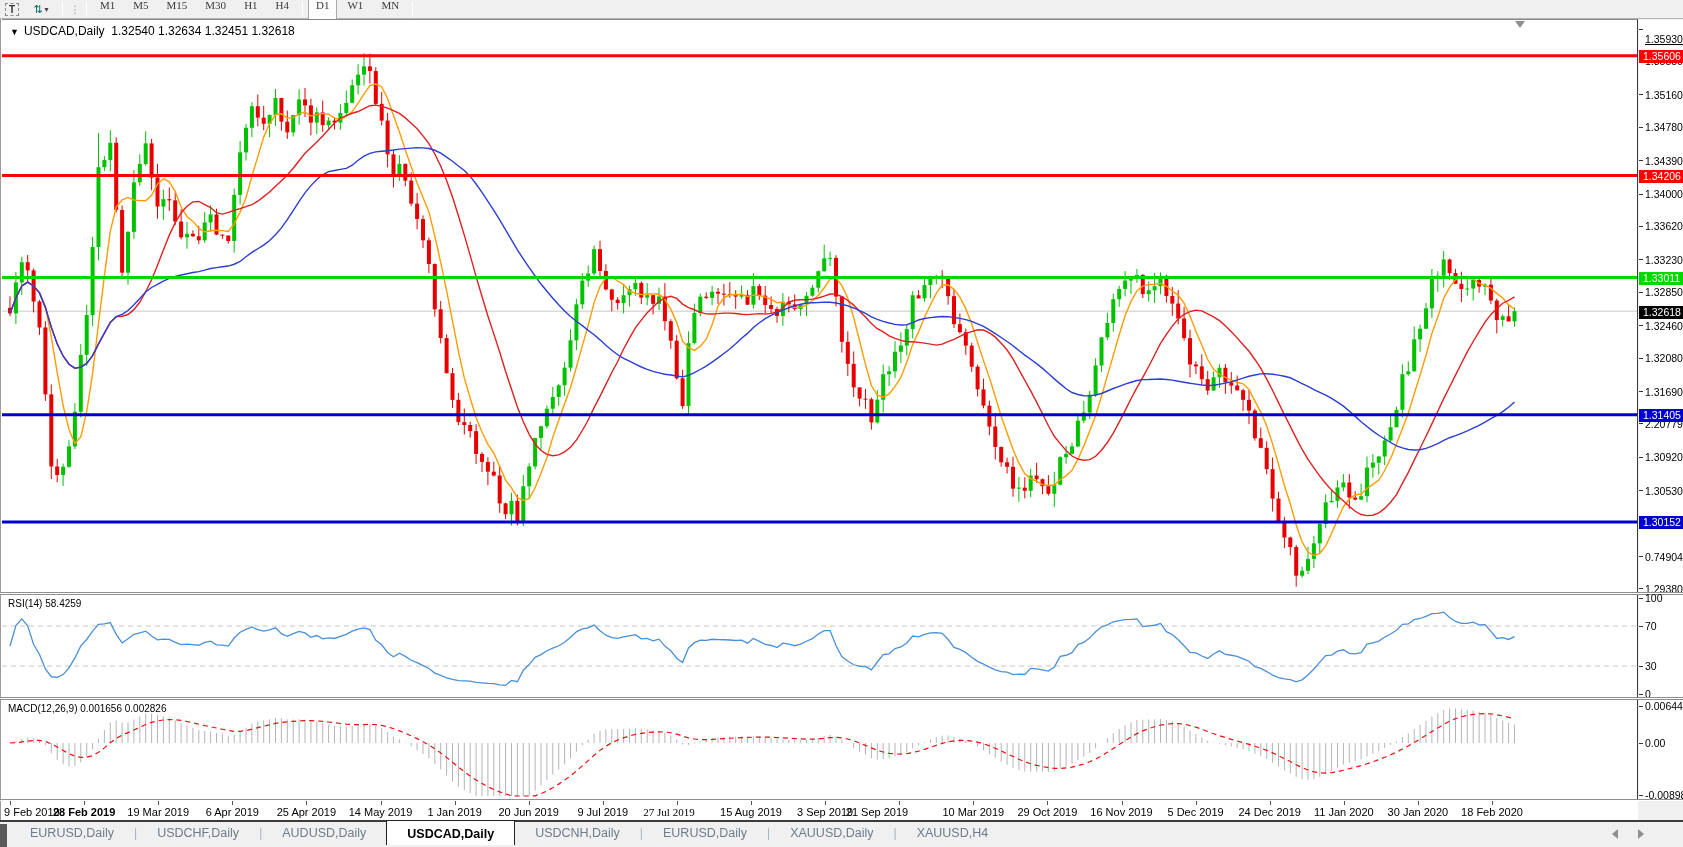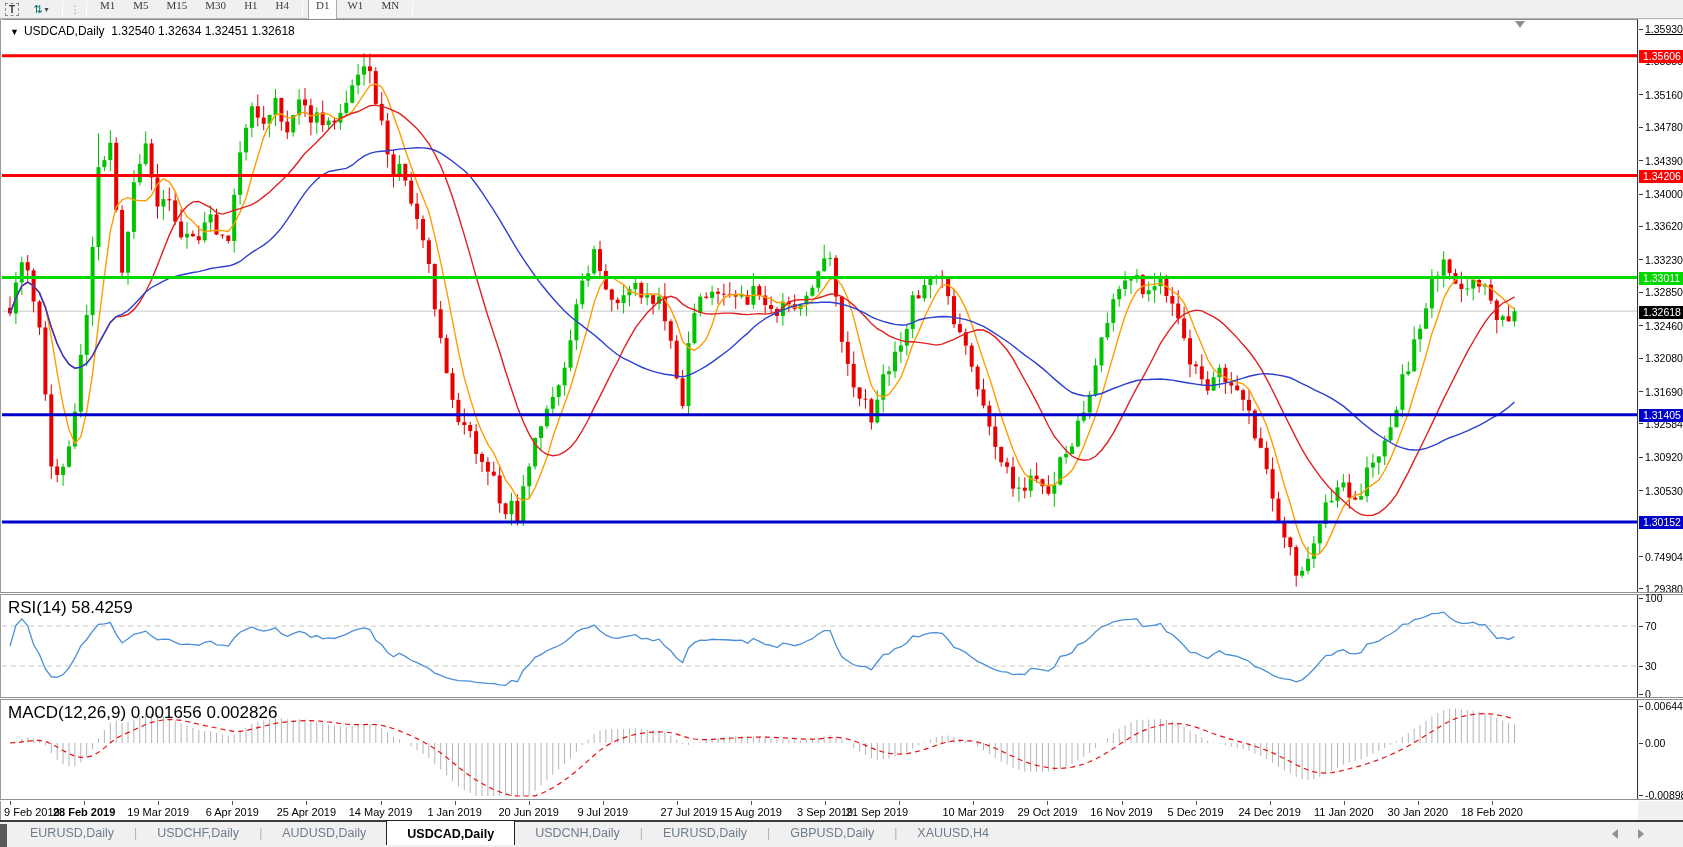--- a/index.html
+++ b/index.html
@@ -35,21 +35,21 @@
   #axis-main { top:20px;  height:572px; }
   #axis-rsi  { top:595px; height:102px; }
   #axis-macd { top:700px; height:99px; }
   .tick-label { position:absolute; left:6px; white-space:nowrap; }
   .tick-dash  { position:absolute; left:0; width:4px; height:1px; background:#333; }
   .badge { position:absolute; left:0; width:44px; height:13px; line-height:13px; font-size:10.5px;
            color:#fff; padding-left:4px; white-space:nowrap; }
 
   #chart-title { position:absolute; left:10px; top:24px; font-size:12px; color:#000; z-index:5; }
   #chart-title .dd { font-size:9px; margin-right:5px; }
-  .ind-label { position:absolute; left:8px; font-size:17px; color:#000; z-index:5; }
+  .ind-label { position:absolute; left:8px; font-size:10px; color:#000; z-index:5; }
 
   #shift-marker { position:absolute; top:21px; width:0; height:0; z-index:4;
                   border-left:5px solid transparent; border-right:5px solid transparent; border-top:7px solid #8f8f8f; }
 
   
   #date-row { position:absolute; left:2px; top:801px; width:1636px; height:19px; background:#fff; }
   .date-tick { position:absolute; top:0; width:1px; height:4px; background:#555; }
   .date-label { position:absolute; top:5px; font-size:11px; color:#000; white-space:nowrap; }
 
   
@@ -622,21 +622,21 @@
         <line x1="0" y1="394.8694000000001" x2="1635" y2="394.8694000000001" stroke="#0000cc" stroke-width="3"></line>
         <line x1="0" y1="501.9958879999995" x2="1635" y2="501.9958879999995" stroke="#0000cc" stroke-width="3"></line>
       </svg>
   </div>
   <div id="chart-title">
     <span class="dd">▼</span><span>USDCAD,Daily</span>&nbsp;&nbsp;<span>1.32540 1.32634 1.32451 1.32618</span>
   </div>
   <div id="shift-marker" style="left:1515px;"></div>
   <div id="axis-main" class="axis-col">
       <div class="tick-dash" style="top: 8.5px;"></div>
-      <div class="tick-label" style="top: 3px; text-decoration: underline;">1.35930</div>
+      <div class="tick-label" style="top: 13px; text-decoration: underline;">1.35930</div>
       <div class="tick-dash" style="top: 40.9885px;"></div>
       <div class="tick-label" style="top: 35.4885px;">1.35550</div>
       <div class="tick-dash" style="top: 74.3319px;"></div>
       <div class="tick-label" style="top: 68.8319px;">1.35160</div>
       <div class="tick-dash" style="top: 106.82px;"></div>
       <div class="tick-label" style="top: 101.32px;">1.34780</div>
       <div class="tick-dash" style="top: 140.164px;"></div>
       <div class="tick-label" style="top: 134.664px;">1.34390</div>
       <div class="tick-dash" style="top: 173.507px;"></div>
       <div class="tick-label" style="top: 168.007px;">1.34000</div>
@@ -646,21 +646,21 @@
       <div class="tick-label" style="top: 233.839px;">1.33230</div>
       <div class="tick-dash" style="top: 271.828px;"></div>
       <div class="tick-label" style="top: 266.328px;">1.32850</div>
       <div class="tick-dash" style="top: 305.171px;"></div>
       <div class="tick-label" style="top: 299.671px;">1.32460</div>
       <div class="tick-dash" style="top: 337.66px;"></div>
       <div class="tick-label" style="top: 332.16px;">1.32080</div>
       <div class="tick-dash" style="top: 371.003px;"></div>
       <div class="tick-label" style="top: 365.503px;">1.31690</div>
       <div class="tick-dash" style="top: 403.492px;"></div>
-      <div class="tick-label" style="top: 397.992px;">1.92584</div>
+      <div class="tick-label" style="top: 397.992px;">2.20779</div>
       <div class="tick-dash" style="top: 436.835px;"></div>
       <div class="tick-label" style="top: 431.335px;">1.30920</div>
       <div class="tick-dash" style="top: 470.178px;"></div>
       <div class="tick-label" style="top: 464.678px;">1.30530</div>
       <div class="tick-dash" style="top: 536.01px;"></div>
       <div class="tick-label" style="top: 530.51px;">0.74904</div>
       <div class="tick-dash" style="top: 568.499px;"></div>
       <div class="tick-label" style="top: 562.999px;">1.29380</div>
       <div class="badge" style="top: 30.2007px; background: rgb(255, 0, 0); color: rgb(255, 255, 255);">1.35606</div>
       <div class="badge" style="top: 149.895px; background: rgb(255, 0, 0); color: rgb(255, 255, 255);">1.34206</div>
@@ -980,21 +980,21 @@
       <div class="date-label" style="left: 304.4px; transform: translateX(-50%);">25 Apr 2019</div>
       <div class="date-tick" style="left: 378.5px;"></div>
       <div class="date-label" style="left: 378.5px; transform: translateX(-50%);">14 May 2019</div>
       <div class="date-tick" style="left: 452.6px;"></div>
       <div class="date-label" style="left: 452.6px; transform: translateX(-50%);">1 Jan 2019</div>
       <div class="date-tick" style="left: 526.7px;"></div>
       <div class="date-label" style="left: 526.7px; transform: translateX(-50%);">20 Jun 2019</div>
       <div class="date-tick" style="left: 600.8px;"></div>
       <div class="date-label" style="left: 600.8px; transform: translateX(-50%);">9 Jul 2019</div>
       <div class="date-tick" style="left: 674.9px;"></div>
-      <div class="date-label" style="left: 687px; transform: translateX(-50%);">27 Jul 2019</div>
+      <div class="date-label" style="left: 667px; transform: translateX(-50%); font-family: Liberation Serif, serif;">27 Jul 2019</div>
       <div class="date-tick" style="left: 749px;"></div>
       <div class="date-label" style="left: 749px; transform: translateX(-50%);">15 Aug 2019</div>
       <div class="date-tick" style="left: 823.1px;"></div>
       <div class="date-label" style="left: 823.1px; transform: translateX(-50%);">3 Sep 2019</div>
       <div class="date-tick" style="left: 897.2px;"></div>
       <div class="date-label" style="left: 875px; transform: translateX(-50%);">21 Sep 2019</div>
       <div class="date-tick" style="left: 971.3px;"></div>
       <div class="date-label" style="left: 971.3px; transform: translateX(-50%);">10 Mar 2019</div>
       <div class="date-tick" style="left: 1045.4px;"></div>
       <div class="date-label" style="left: 1045.4px; transform: translateX(-50%);">29 Oct 2019</div>
@@ -1018,20 +1018,20 @@
         <div class="tab">EURUSD,Daily</div>
         <div class="tab-sep">|</div>
         <div class="tab">USDCHF,Daily</div>
         <div class="tab-sep">|</div>
         <div class="tab">AUDUSD,Daily</div>
         <div class="tab active">USDCAD,Daily</div>
         <div class="tab">USDCNH,Daily</div>
         <div class="tab-sep">|</div>
         <div class="tab">EURUSD,Daily</div>
         <div class="tab-sep">|</div>
-        <div class="tab">GBPUSD,Daily</div>
+        <div class="tab">XAUUSD,Daily</div>
         <div class="tab-sep">|</div>
         <div class="tab">XAUUSD,H4</div>
       </div>
     <div id="tab-scroll-left" class="tab-scroll"></div>
     <div id="tab-scroll-right" class="tab-scroll"></div>
   </div>
 </div>
 
 </body></html>

